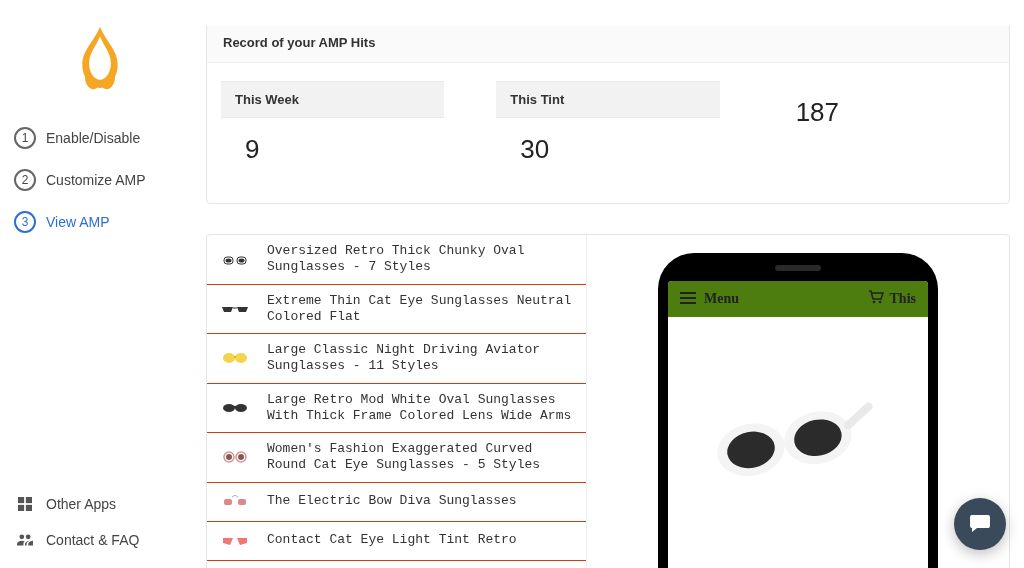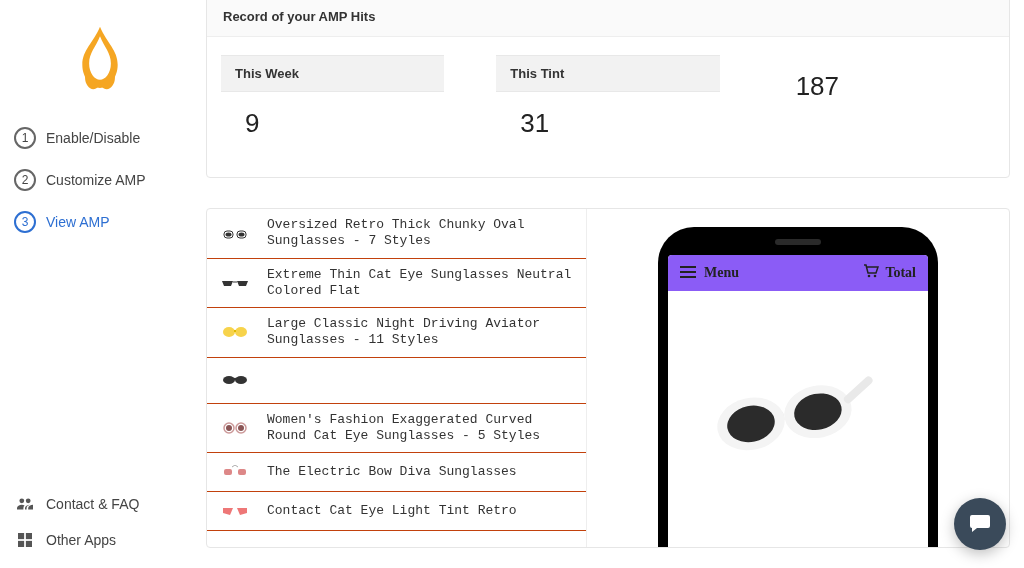--- a/index.html
+++ b/index.html
@@ -54,20 +54,21 @@
     cursor: pointer;
     color: #444;
   }
   .bn-icon { width: 22px; margin-right: 10px; display:inline-flex; align-items:center; justify-content:center; font-size:16px; color:#555; }
   
   .main {
     flex: 1;
     background: #fff;
     padding: 0 14px 0 6px;
     overflow: hidden;
+    margin-top: 26px;
   }
   .panel {
     background: #fff;
     border: 1px solid #e6e6e6;
     border-radius: 4px;
     margin-bottom: 30px;
   }
   .panel-header {
     padding: 12px 16px;
     font-size: 13px;
@@ -142,21 +143,21 @@
     border-radius: 3px;
   }
   .phone-screen {
     background: #fff;
     width: 100%; height: 100%;
     border-radius: 4px 4px 0 0;
     overflow: hidden;
     display:flex; flex-direction:column;
   }
   .phone-bar {
-    background: #8b5cf6;
+    background: #4d7c0f;
     height: 36px;
     display: flex; align-items: center;
     padding: 0 12px;
     font-family: Georgia, "Times New Roman", serif;
     color: #222;
   }
   .phone-bar .menu-icon { margin-right: 8px; font-size: 16px; }
   .phone-bar .menu-text { font-weight: 700; font-size: 14px; }
   .phone-bar .spacer { flex: 1; }
   .phone-bar .cart-icon { margin-right: 6px; font-size: 14px; }
@@ -203,52 +204,52 @@
         <span>Customize AMP</span>
       </li>
       <li class="active">
         <span class="step-circle">3</span>
         <span>View AMP</span>
       </li>
     </ul>
     <ul class="bottom-nav">
       <li>
         <span class="bn-icon">
-          <svg width="16" height="14" viewBox="0 0 20 16">
-              <path fill="#555" d="M6 7a3 3 0 1 0 0-6 3 3 0 0 0 0 6zm8 0a3 3 0 1 0 0-6 3 3 0 0 0 0 6zM0 13c0-2.2 3-4 6-4 1.3 0 2.6.3 3.5.9C8.6 10.7 8 11.8 8 13v2H0v-2zm10 0c0-2.2 3-4 6-4h.1C14.4 9.4 12 11 12 13v2h-2v-2zm4 0c0-2.2 3-4 6-4v6h-6v-2z"></path>
-            </svg>
-        </span>
-        <span>Contact &amp; FAQ</span>
-      </li>
-      <li>
-        <span class="bn-icon">
           <svg width="14" height="14" viewBox="0 0 16 16">
               <rect x="0" y="0" width="7" height="7" fill="#555"></rect>
               <rect x="9" y="0" width="7" height="7" fill="#555"></rect>
               <rect x="0" y="9" width="7" height="7" fill="#555"></rect>
               <rect x="9" y="9" width="7" height="7" fill="#555"></rect>
             </svg>
         </span>
         <span>Other Apps</span>
       </li>
+      <li>
+        <span class="bn-icon">
+          <svg width="16" height="14" viewBox="0 0 20 16">
+              <path fill="#555" d="M6 7a3 3 0 1 0 0-6 3 3 0 0 0 0 6zm8 0a3 3 0 1 0 0-6 3 3 0 0 0 0 6zM0 13c0-2.2 3-4 6-4 1.3 0 2.6.3 3.5.9C8.6 10.7 8 11.8 8 13v2H0v-2zm10 0c0-2.2 3-4 6-4h.1C14.4 9.4 12 11 12 13v2h-2v-2zm4 0c0-2.2 3-4 6-4v6h-6v-2z"></path>
+            </svg>
+        </span>
+        <span>Contact &amp; FAQ</span>
+      </li>
     </ul>
   </aside>
 
   <main class="main">
 
     <section class="panel" style="margin-top:-4px;">
       <div class="panel-header">Record of your AMP Hits</div>
       <div class="hits-body">
         <div class="hit-card">
           <div class="hit-label">This Week</div>
           <div class="hit-value">9</div>
         </div>
         <div class="hit-card">
           <div class="hit-label">This Tint</div>
-          <div class="hit-value">31</div>
+          <div class="hit-value">30</div>
         </div>
         <div class="hit-card">
           <div class="hit-value">187</div>
         </div>
       </div>
     </section>
 
     <section class="panel">
       <div class="view-body">
         <div class="list-col">
@@ -284,20 +285,21 @@
             <span class="row-title">Large Classic Night Driving Aviator Sunglasses - 11 Styles</span>
           </div>
           <div class="row tall">
             <span class="thumb">
               <svg width="30" height="12" viewBox="0 0 30 12">
                   <ellipse cx="9" cy="6" rx="6" ry="4" fill="#333"></ellipse>
                   <ellipse cx="21" cy="6" rx="6" ry="4" fill="#333"></ellipse>
                   <line x1="14" y1="5" x2="16" y2="5" stroke="#333" stroke-width="2"></line>
                 </svg>
             </span>
+            <span class="row-title">Large Retro Mod White Oval Sunglasses With Thick Frame Colored Lens Wide Arms</span>
           </div>
           <div class="row tall">
             <span class="thumb">
               <svg width="30" height="12" viewBox="0 0 30 12">
                   <circle cx="9" cy="6" r="5" fill="none" stroke="#c99" stroke-width="1.5"></circle>
                   <circle cx="21" cy="6" r="5" fill="none" stroke="#c99" stroke-width="1.5"></circle>
                   <circle cx="9" cy="6" r="3" fill="#8a5555"></circle>
                   <circle cx="21" cy="6" r="3" fill="#8a5555"></circle>
                 </svg>
             </span>
@@ -339,21 +341,21 @@
                 </span>
                 <span class="menu-text">Menu</span>
                 <span class="spacer"></span>
                 <span class="cart-icon">
                   <svg width="16" height="14" viewBox="0 0 16 14">
                       <path d="M1 1 L3 1 L5 9 L13 9 L15 3 L4 3" fill="none" stroke="#222" stroke-width="1.5"></path>
                       <circle cx="6" cy="12" r="1.3" fill="#222"></circle>
                       <circle cx="12" cy="12" r="1.3" fill="#222"></circle>
                     </svg>
                 </span>
-                <span class="cart-text">Total</span>
+                <span class="cart-text">This</span>
               </div>
               <div class="phone-product">
                 <svg width="190" height="110" viewBox="0 0 190 110">
                   <g transform="rotate(-12 95 55)">
                     <rect x="66" y="44" width="16" height="10" rx="3" fill="#e9e9e9"></rect>
                     <ellipse cx="48" cy="50" rx="34" ry="26" fill="#f4f4f4"></ellipse>
                     <ellipse cx="48" cy="50" rx="24" ry="18" fill="#2b2b2b"></ellipse>
                     <ellipse cx="116" cy="52" rx="34" ry="26" fill="#f4f4f4"></ellipse>
                     <ellipse cx="116" cy="52" rx="24" ry="18" fill="#2b2b2b"></ellipse>
                     <path d="M148 46 L172 32" stroke="#e9e9e9" stroke-width="8" stroke-linecap="round"></path>

